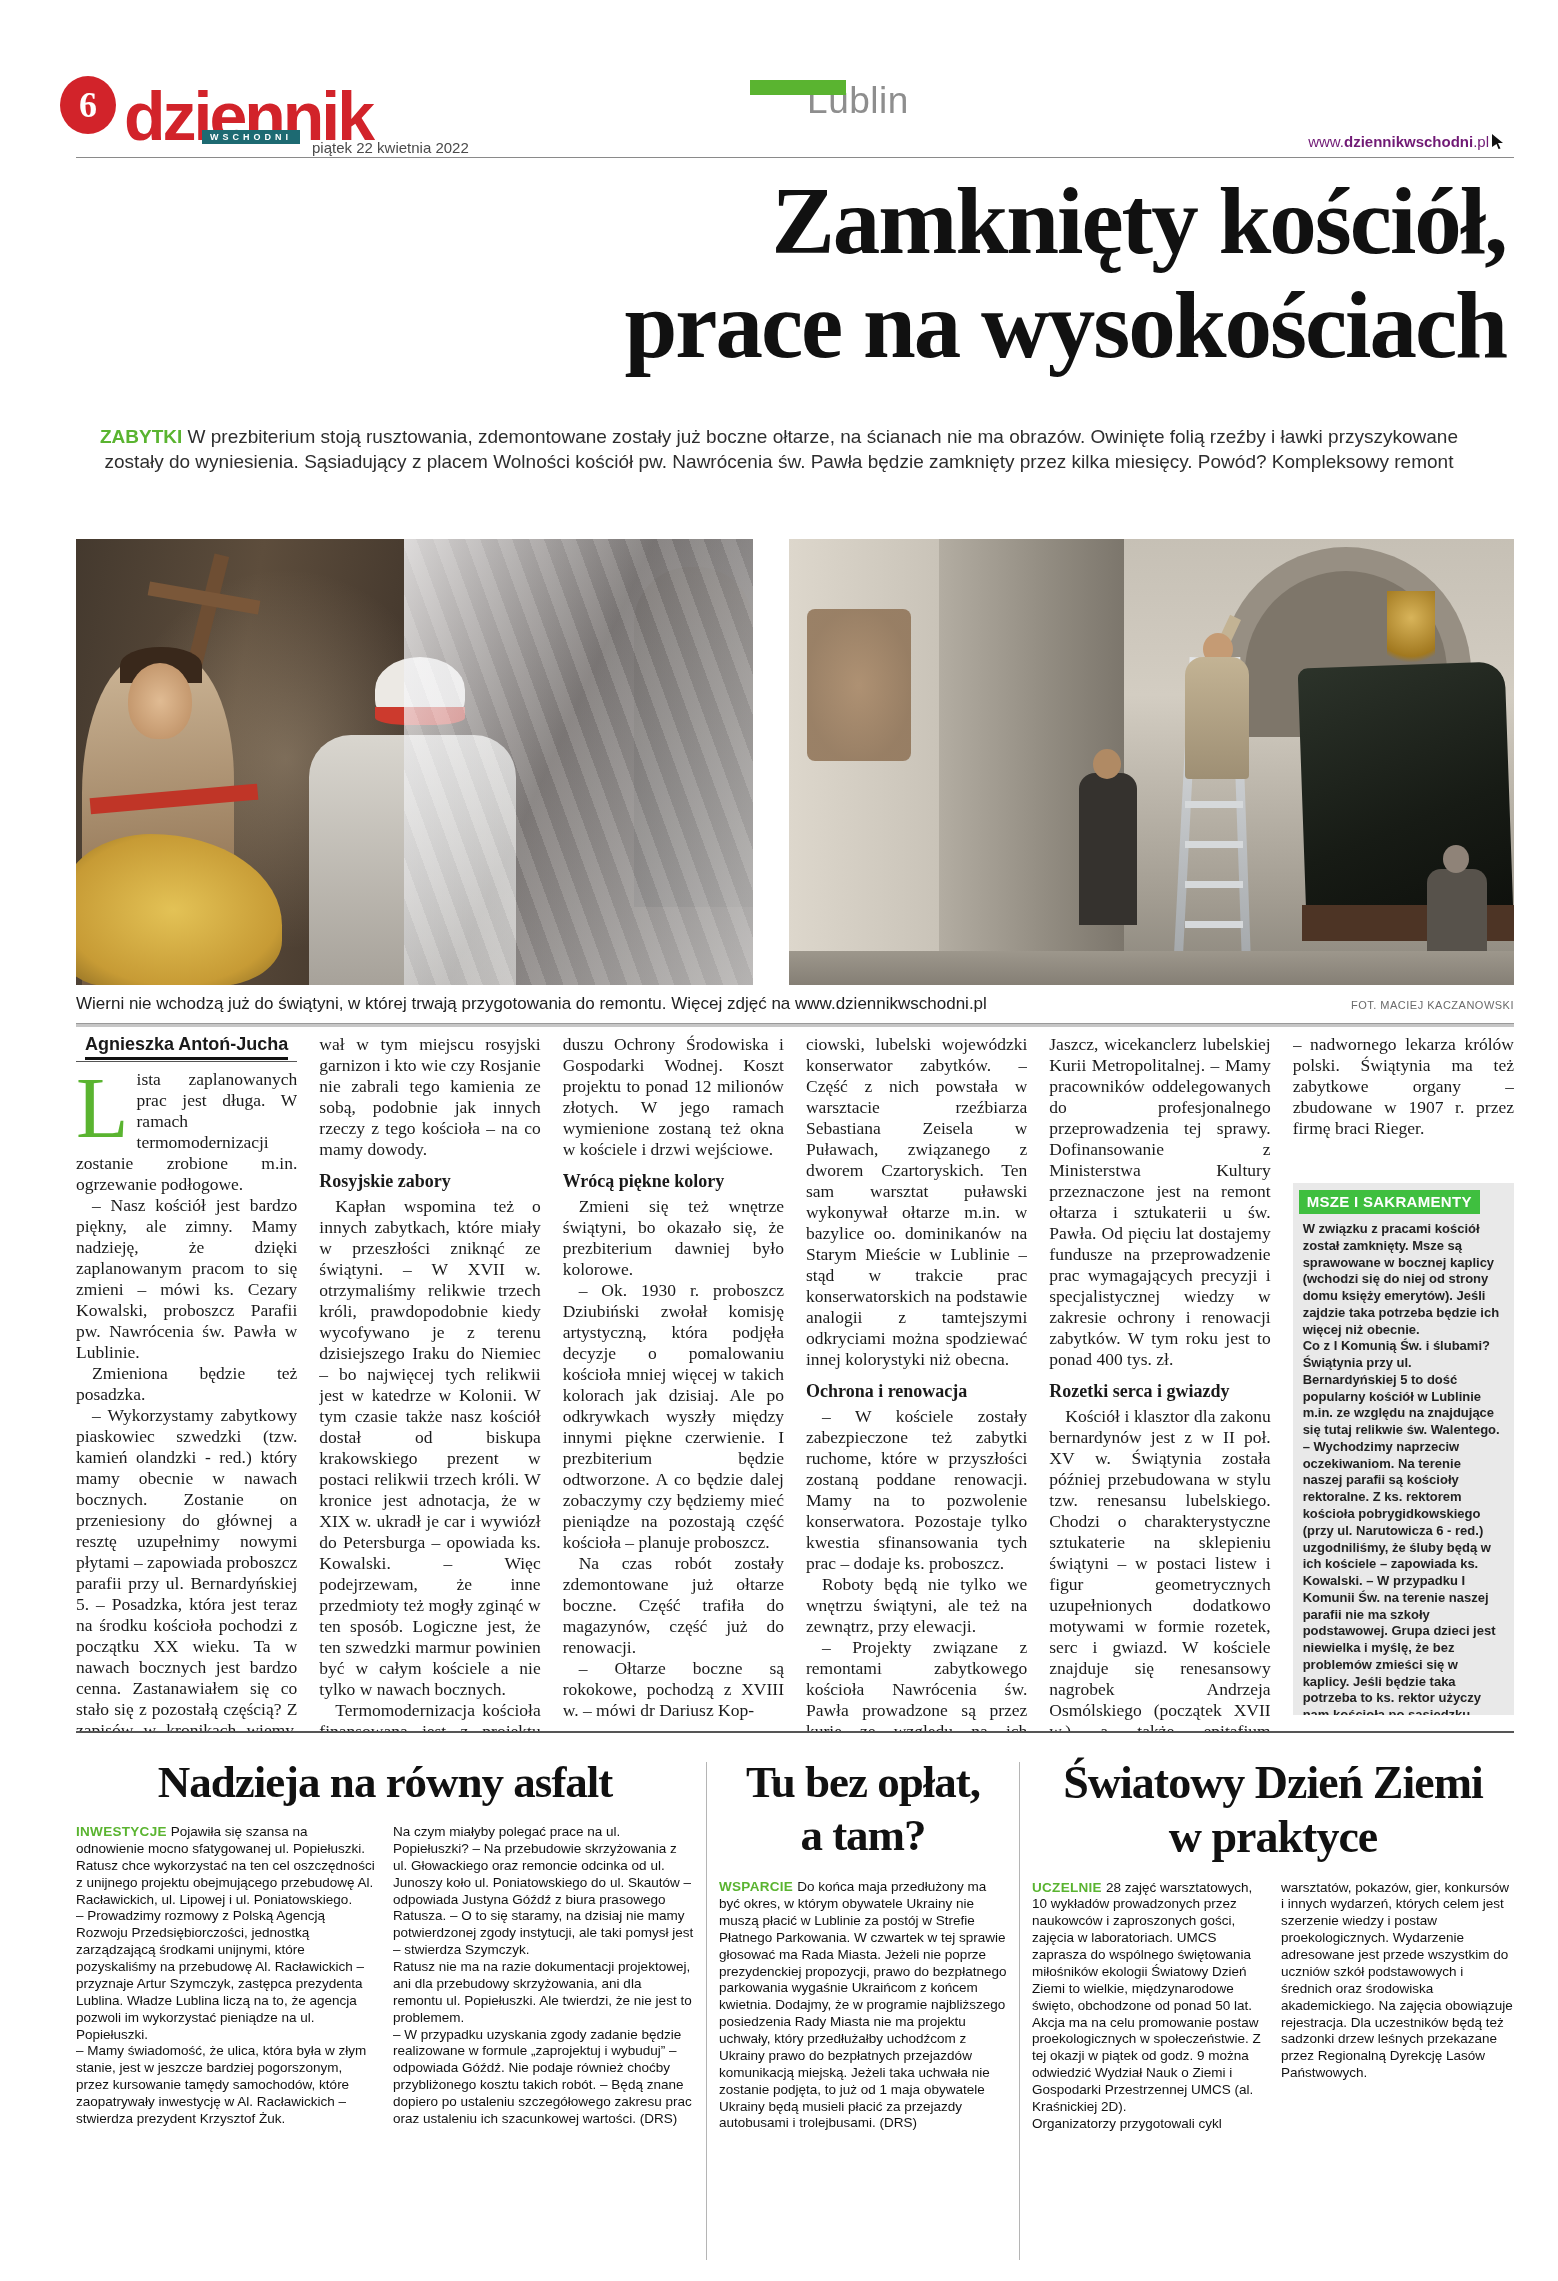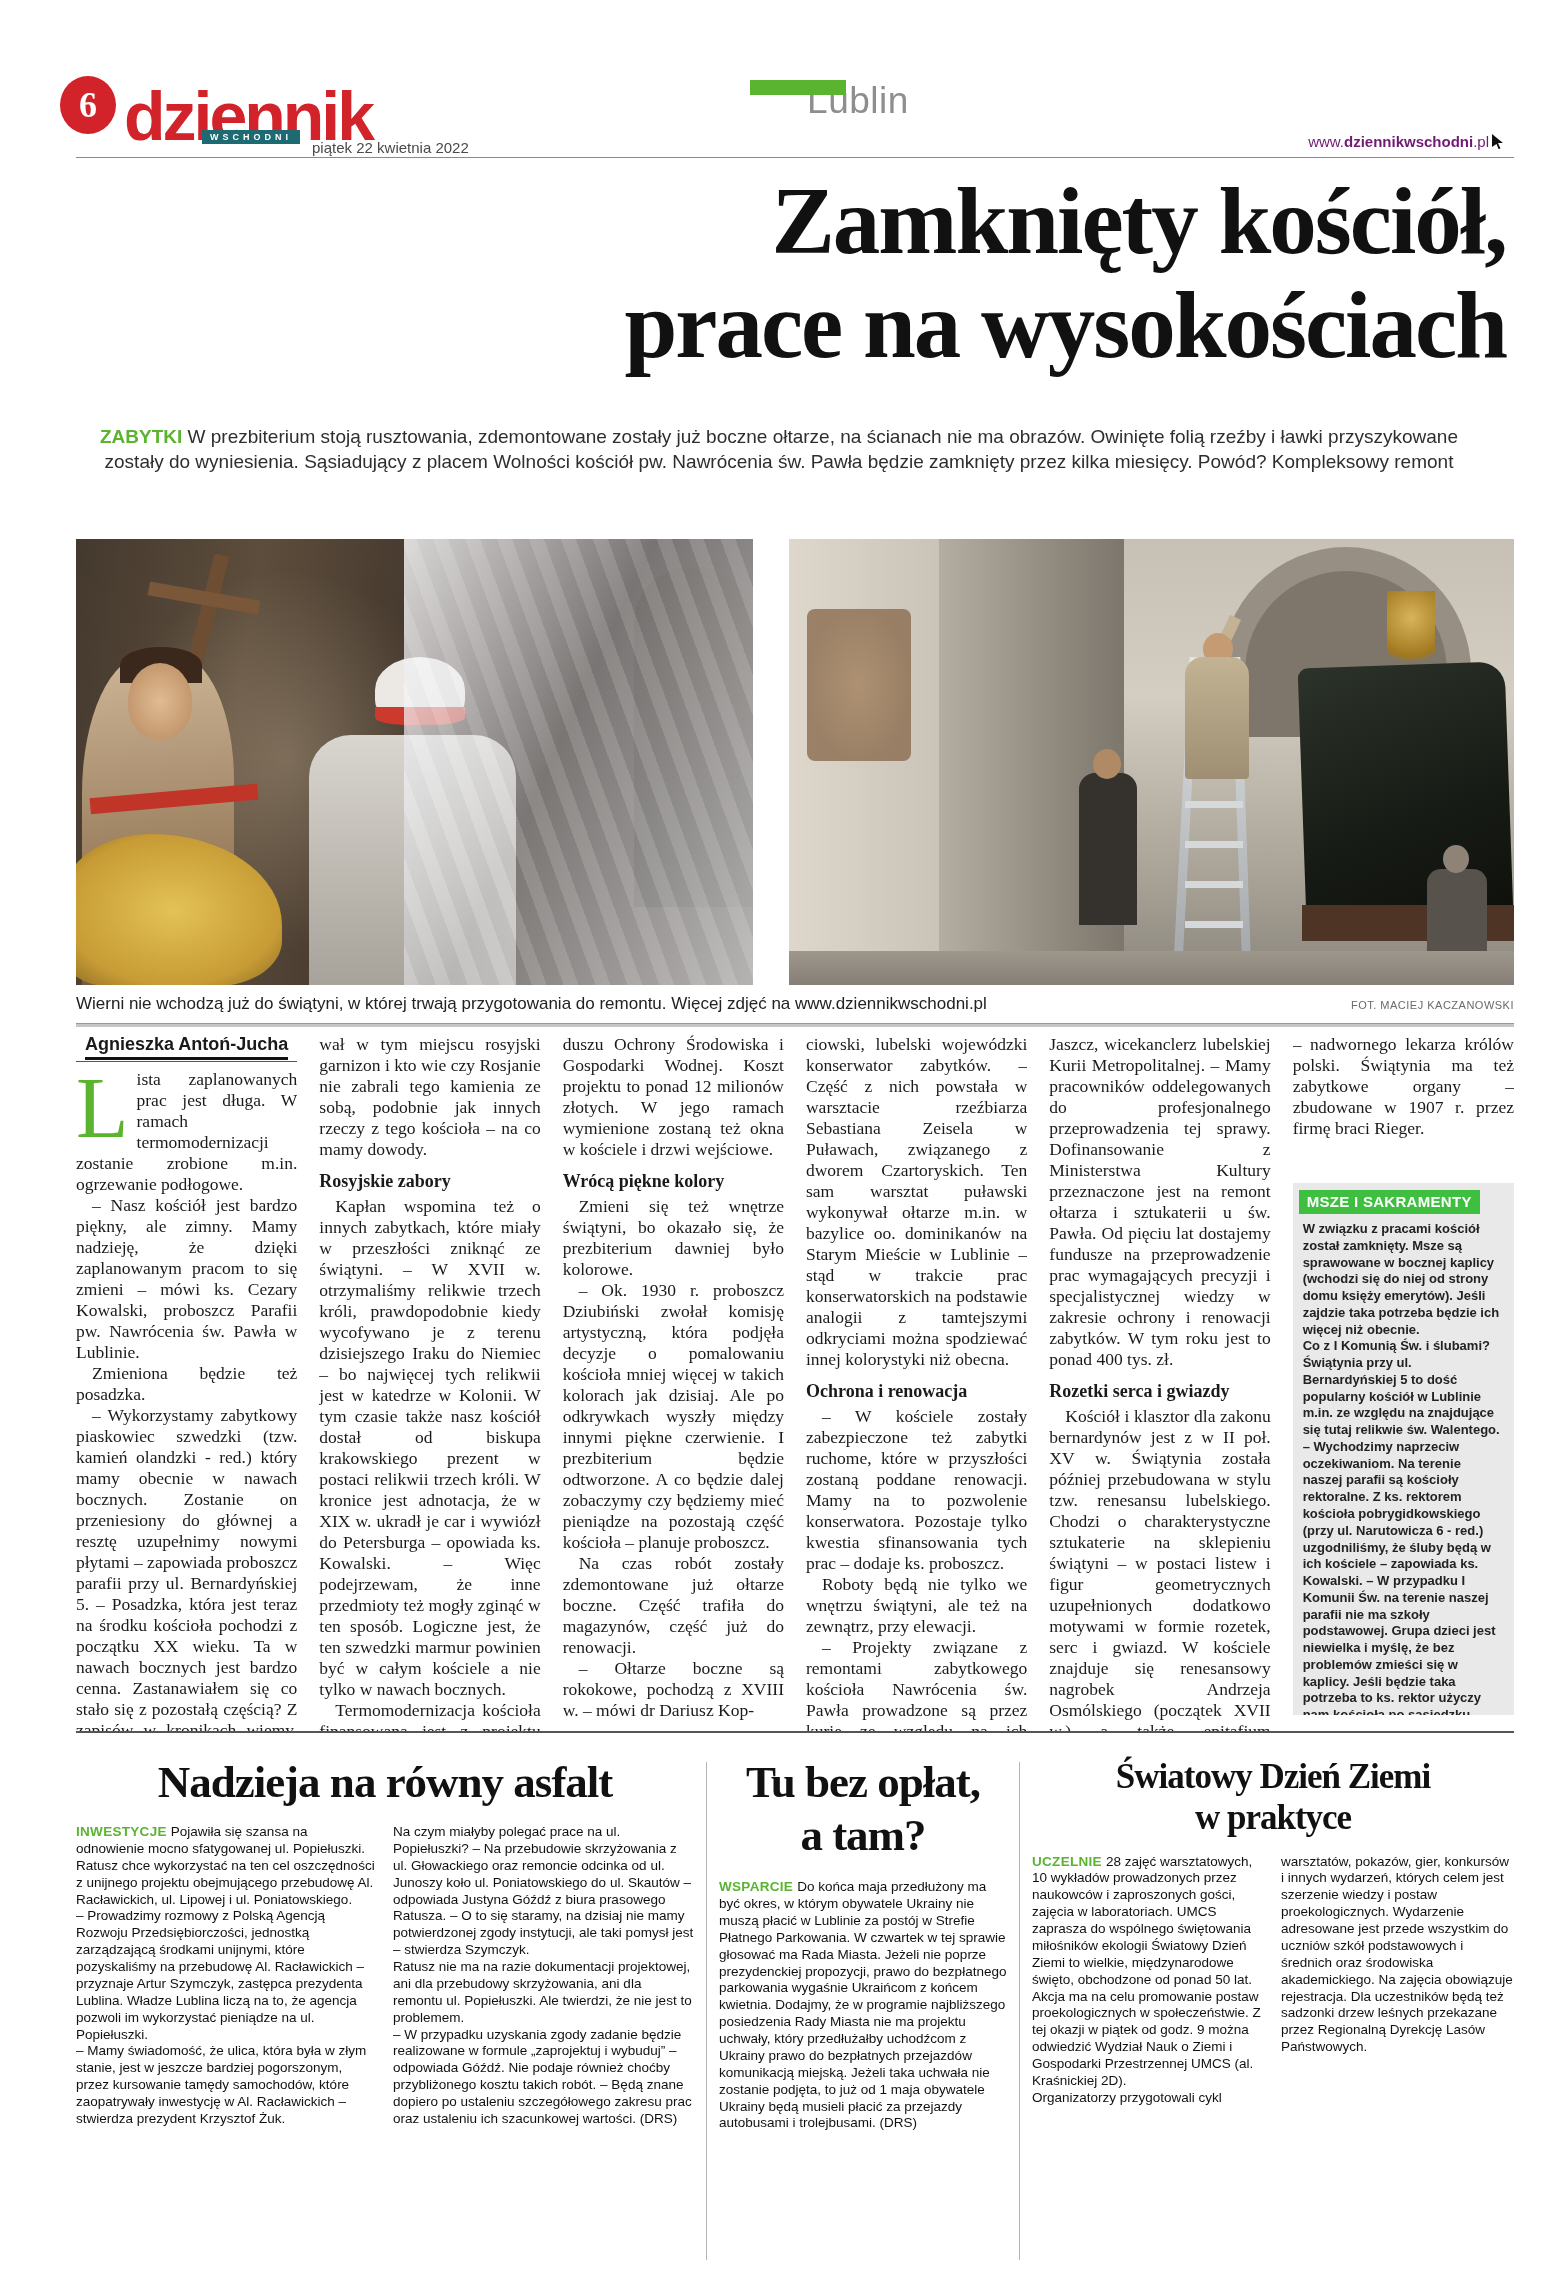--- a/index.html
+++ b/index.html
@@ -107,21 +107,21 @@
   .bottom{position:absolute;top:1756px;left:76px;width:1438px;height:518px;display:flex;overflow:hidden;
           font-family:"Liberation Sans",sans-serif;}
   .bsec{overflow:hidden;}
   .bsec-left{width:618px;}
   .bsec-mid{width:288px;}
   .bsec-right{flex:1;}
   .vrule{width:1px;background:#b5b5b5;margin:6px 12px 14px;}
   .bhead{font-family:"Liberation Serif",serif;font-weight:700;text-align:center;margin:0 0 15px;
          font-size:45px;line-height:1.18;letter-spacing:-1px;color:#111;}
   .bsec-mid .bhead{margin-bottom:17px;}
-  .bsec-right .bhead{font-size:35px;}
+  .bsec-right .bhead{font-size:46px;}
   .bcols{display:flex;gap:16px;}
   .bcol{flex:1;overflow:hidden;min-width:0;}
   .bottom p{margin:0;font-size:13.5px;line-height:1.25;color:#111;text-align:left;text-indent:0;}
   .bkick{color:var(--accent);font-weight:700;letter-spacing:.3px;}
 </style>
 </head>
 <body>
 
 <div class="page">
 

